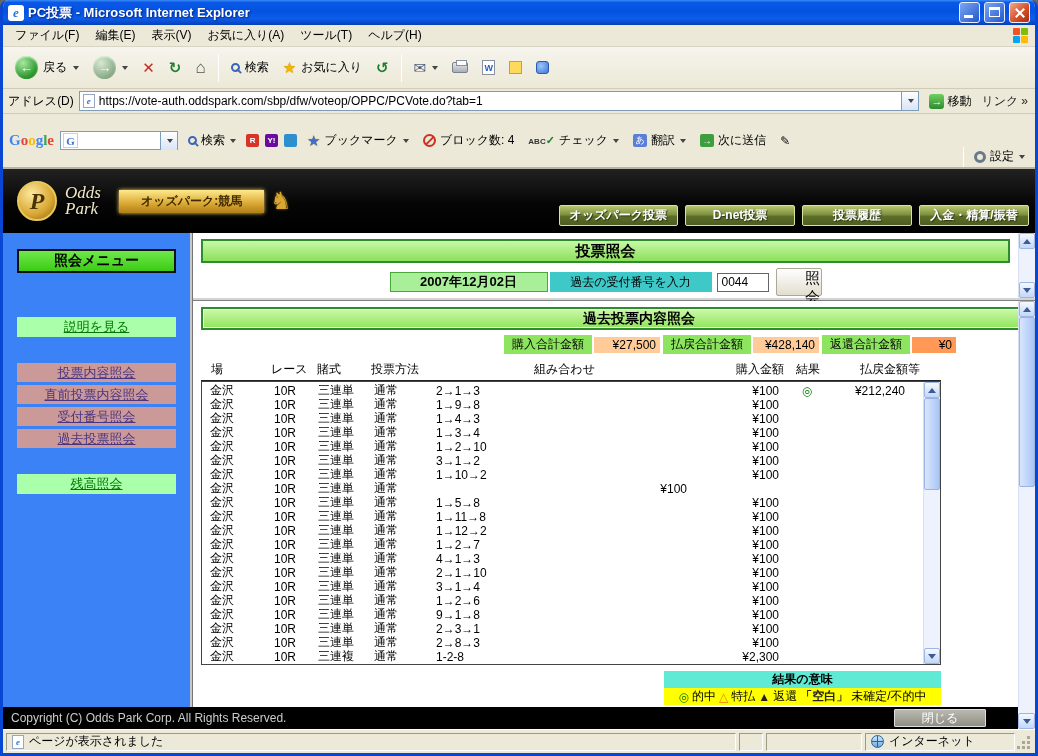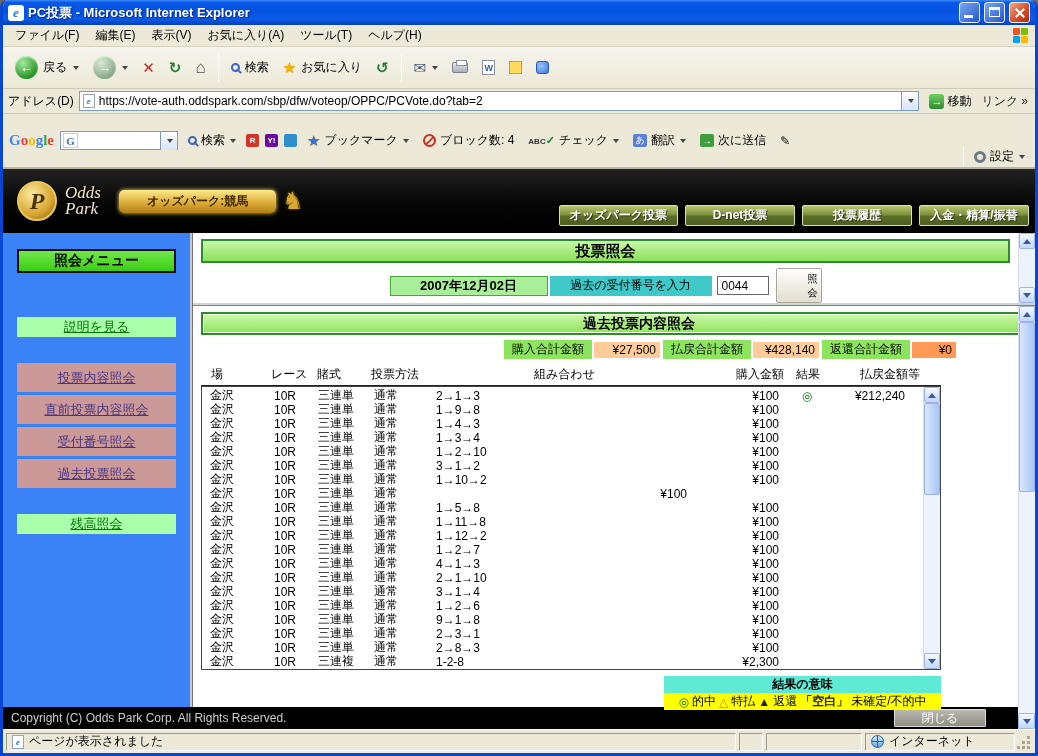--- a/index.html
+++ b/index.html
@@ -76,49 +76,49 @@
   .tr-ic { width:14px; height:13px; background:#5B7FD6; border-radius:2px; color:#fff; font-size:9px; display:flex; align-items:center; justify-content:center; }
   .send-ic { width:14px; height:13px; background:#3E9E3E; border-radius:2px; color:#fff; font-weight:bold; font-size:10px; display:flex; align-items:center; justify-content:center; }
   .gear { width:12px; height:12px; border:3px solid #6A7A88; border-radius:50%; }
   .gsep { width:1px; height:20px; background:#C6C2B2; border-right:1px solid #FFF; margin:0 2px; }
 
   
   .siteheader { flex:0 0 64px; background:linear-gradient(#222 0%,#050505 55%,#000 100%); position:relative; display:flex; align-items:center; }
   .sh-emblem { width:40px; height:40px; margin-left:14px; border-radius:50%; border:2px solid #E8C858;
     background:radial-gradient(circle at 35% 30%,#FBE9A0,#D9A732 60%,#8A5E10); color:#4A3406; font:bold italic 24px "Liberation Serif",serif; display:flex; align-items:center; justify-content:center; }
   .sh-brand { margin-left:8px; color:#F2E9C8; font:italic 17px "Liberation Serif",serif; line-height:0.95; text-shadow:1px 1px 2px #000; }
-  .sh-badge { margin-left:18px; height:23px; padding:0 28px; border-radius:5px; display:flex; align-items:center;
+  .sh-badge { margin-left:18px; height:23px; padding:0 22px; border-radius:0; display:flex; align-items:center;
     background:linear-gradient(#FFE98C,#D9A732 60%,#B07F18); color:#402A00; font-weight:bold; font-size:12px; box-shadow:0 0 4px #FFDD66; }
   .sh-horse { color:#D9A732; font-size:24px; margin-left:6px; text-shadow:0 0 3px #886600; }
   .sh-nav { position:absolute; right:6px; bottom:7px; display:flex; gap:7px; }
   .nav-btn { min-width:110px; height:21px; padding:0 10px; display:flex; align-items:center; justify-content:center;
     background:linear-gradient(#B7C66E 0%,#7E9140 45%,#5C6E28 55%,#4E5E20 100%); border:1px solid #D6E4A0; border-radius:2px;
     color:#fff; font-weight:bold; font-size:12px; text-shadow:1px 1px 1px #2A3410; }
 
   
   .content { flex:1; display:flex; background:#fff; min-height:0; }
   .sidebar { flex:0 0 190px; border-right:3px ridge #C8C8C8; padding-top:16px; background:#3b82f6; }
   .side-title { margin:0 14px; height:24px; background:linear-gradient(#6FE84A,#3CCB14); border:2px solid #111;
     display:flex; align-items:center; justify-content:center; font-weight:bold; font-size:14px; }
   .side-green { margin:0 14px; height:20px; background:#AAFFAA; display:flex; align-items:center; justify-content:center;
     color:#007700; text-decoration:underline; font-size:13px; }
   .mt44 { margin-top:44px; } .mt26 { margin-top:26px; }
   .side-list { margin:26px 14px 0; }
-  .side-pink { height:29px; background:#CC9999; margin-bottom:3px; display:flex; align-items:center; justify-content:center;
+  .side-pink { height:19px; background:#CC9999; margin-bottom:3px; display:flex; align-items:center; justify-content:center;
     color:#4A3580; text-decoration:underline; font-size:13px; }
 
   .main { flex:1; position:relative; display:flex; flex-direction:column; min-width:0; }
   .topframe { flex:0 0 68px; position:relative; border-bottom:3px ridge #D4D4D4; padding-right:17px; background:#fff; }
   .vote-header { margin:6px 8px 0; height:24px; background:linear-gradient(#C8F8A6,#8CE05C); border:2px solid #2E8B2E;
     display:flex; align-items:center; justify-content:center; font-weight:bold; font-size:15px; }
   .date-row { margin-top:5px; display:flex; align-items:center; justify-content:center; gap:2px; }
   .date-box { width:158px; height:20px; background:#A9EE99; border:1px solid #4AA838; display:flex; align-items:center; justify-content:center; font-weight:bold; font-size:13px; }
   .receipt-label { width:162px; height:20px; background:#3FC8C8; display:flex; align-items:center; justify-content:center; font-size:12px; }
   .receipt-input { width:52px; height:19px; border:1px solid #666; font-size:12px; padding:0 4px; margin-left:3px; font-family:inherit; }
-  .inq-btn { width:46px; height:35px; margin-left:5px; background:linear-gradient(#FEFEFE,#E2DECF); border:1px solid #ACA899; border-radius:2px; font-size:10px; font-family:inherit;padding-left:28px; }
+  .inq-btn { width:46px; height:28px; margin-left:5px; background:linear-gradient(#FEFEFE,#E2DECF); border:1px solid #ACA899; border-radius:2px; font-size:15px; font-family:inherit;padding-left:28px; }
 
   .bottomframe { flex:1; position:relative; padding-right:17px; background:#fff; min-height:0; }
   .section-header { margin:6px 0 0 8px; width:876px; height:23px; background:linear-gradient(#CCF8AA,#8FE55C); border:2px solid #2E8B2E;
     box-shadow:inset 0 0 0 1px #EFFFE0; display:flex; align-items:center; justify-content:center; font-weight:bold; font-size:14px; }
   .summary-row { width:755px; margin:5px 0 0 8px; display:flex; justify-content:flex-end; align-items:center; font-size:12px; }
   .sum-label { background:#8DE55F; padding:1px 8px; margin-left:3px; }
   .sum-value { background:#FFCC99; padding:1px 4px; margin-left:2px; min-width:66px; text-align:right; }
   .sum-value.hot { background:#FF9955; min-width:44px; }
 
   .grid8 { display:grid; grid-template-columns:64px 48px 52px 66px 1fr 92px 36px 98px; font-size:12px; }
@@ -245,21 +245,21 @@
       </span>
     <span class="tbb">
         <span class="ic-msn"></span>
       </span>
   </div>
 
   <div class="addrbar">
     <span>アドレス(D)</span>
     <span class="addr-field">
       <span class="page-ic">e</span>
-      <span class="addr-url">https://vote-auth.oddspark.com/sbp/dfw/voteop/OPPC/PCVote.do?tab=2</span>
+      <span class="addr-url">https://vote-auth.oddspark.com/sbp/dfw/voteop/OPPC/PCVote.do?tab=1</span>
       <span class="addr-drop">
           <span class="caret"></span>
         </span>
     </span>
     <span class="go-btn">
       <span class="go-ic">→</span>
       <span>移動</span>
     </span>
     <span class="links">
       <span>リンク</span>

